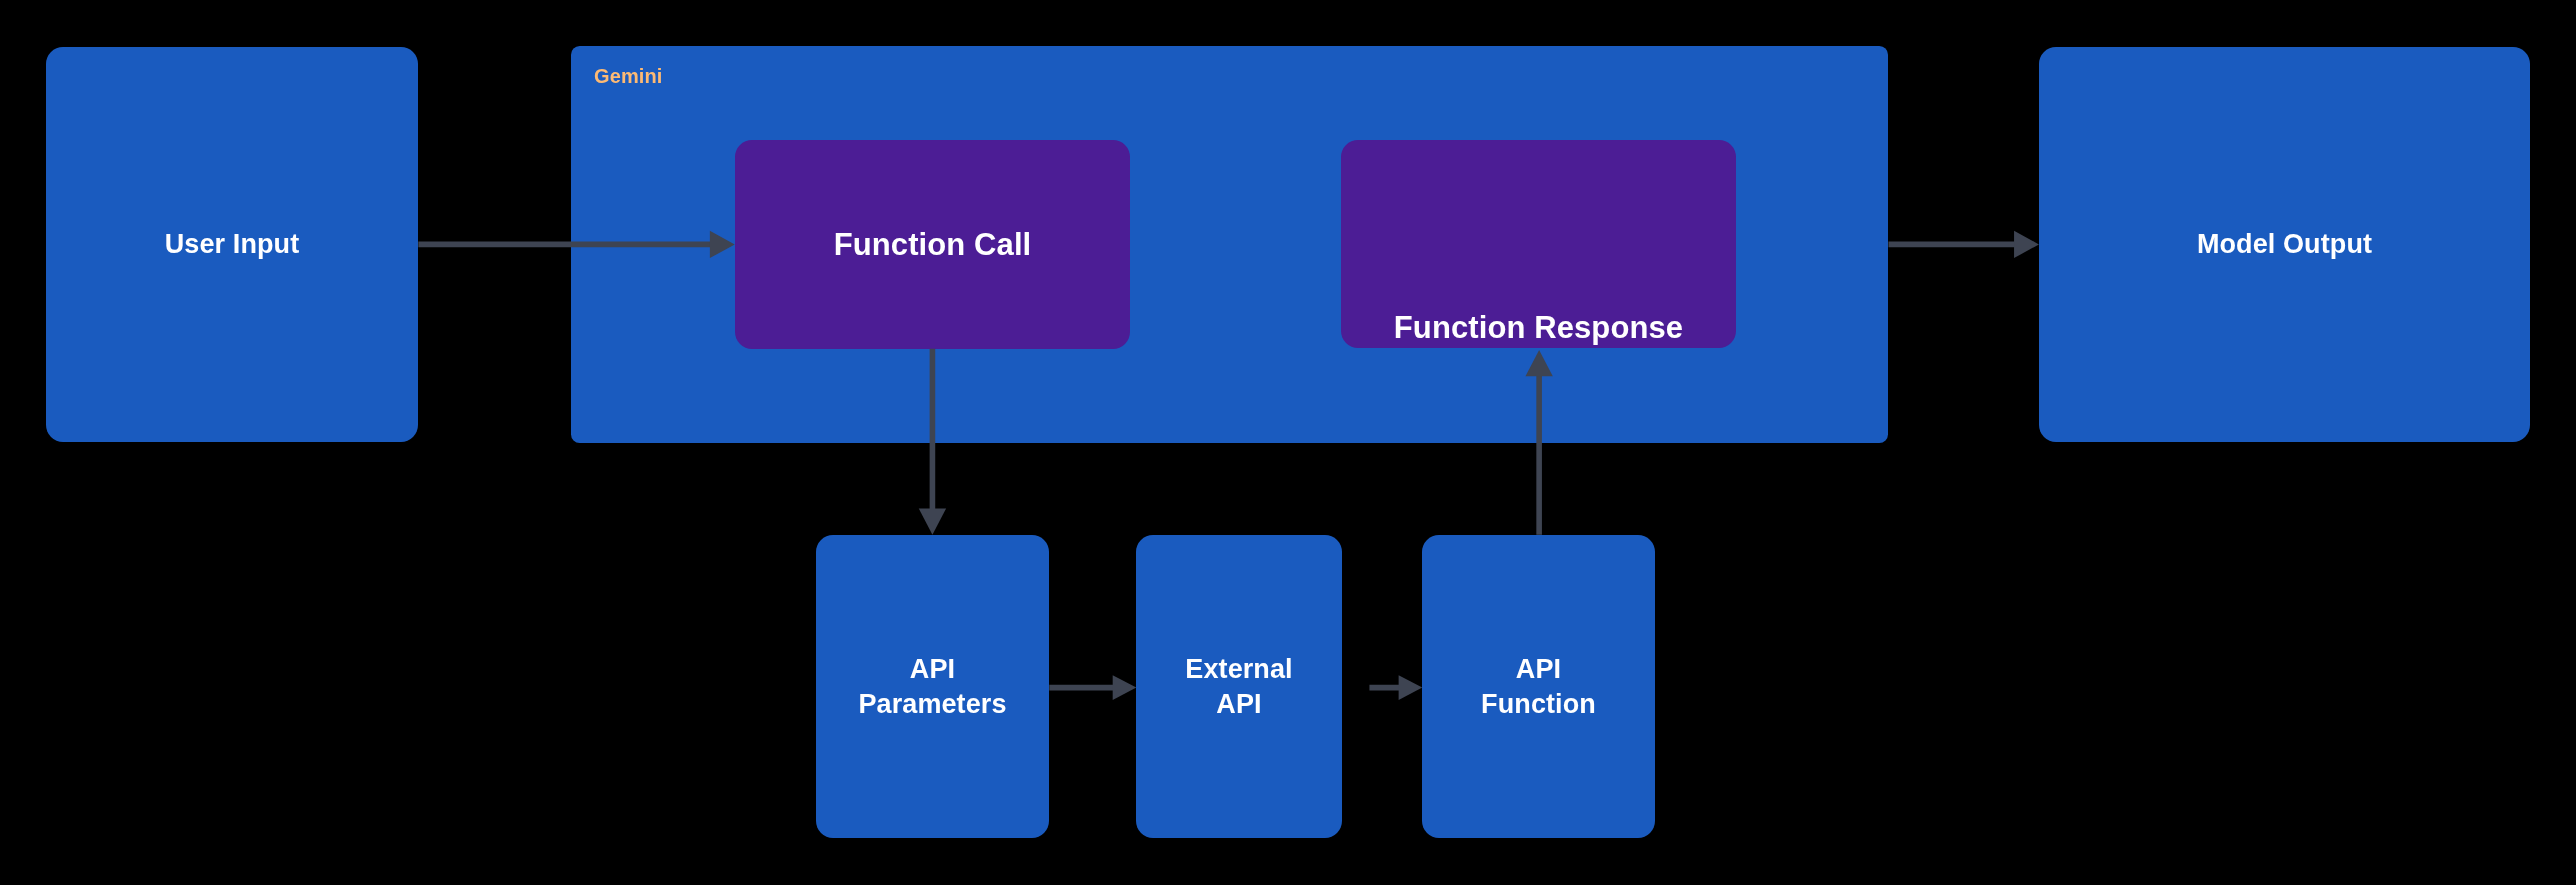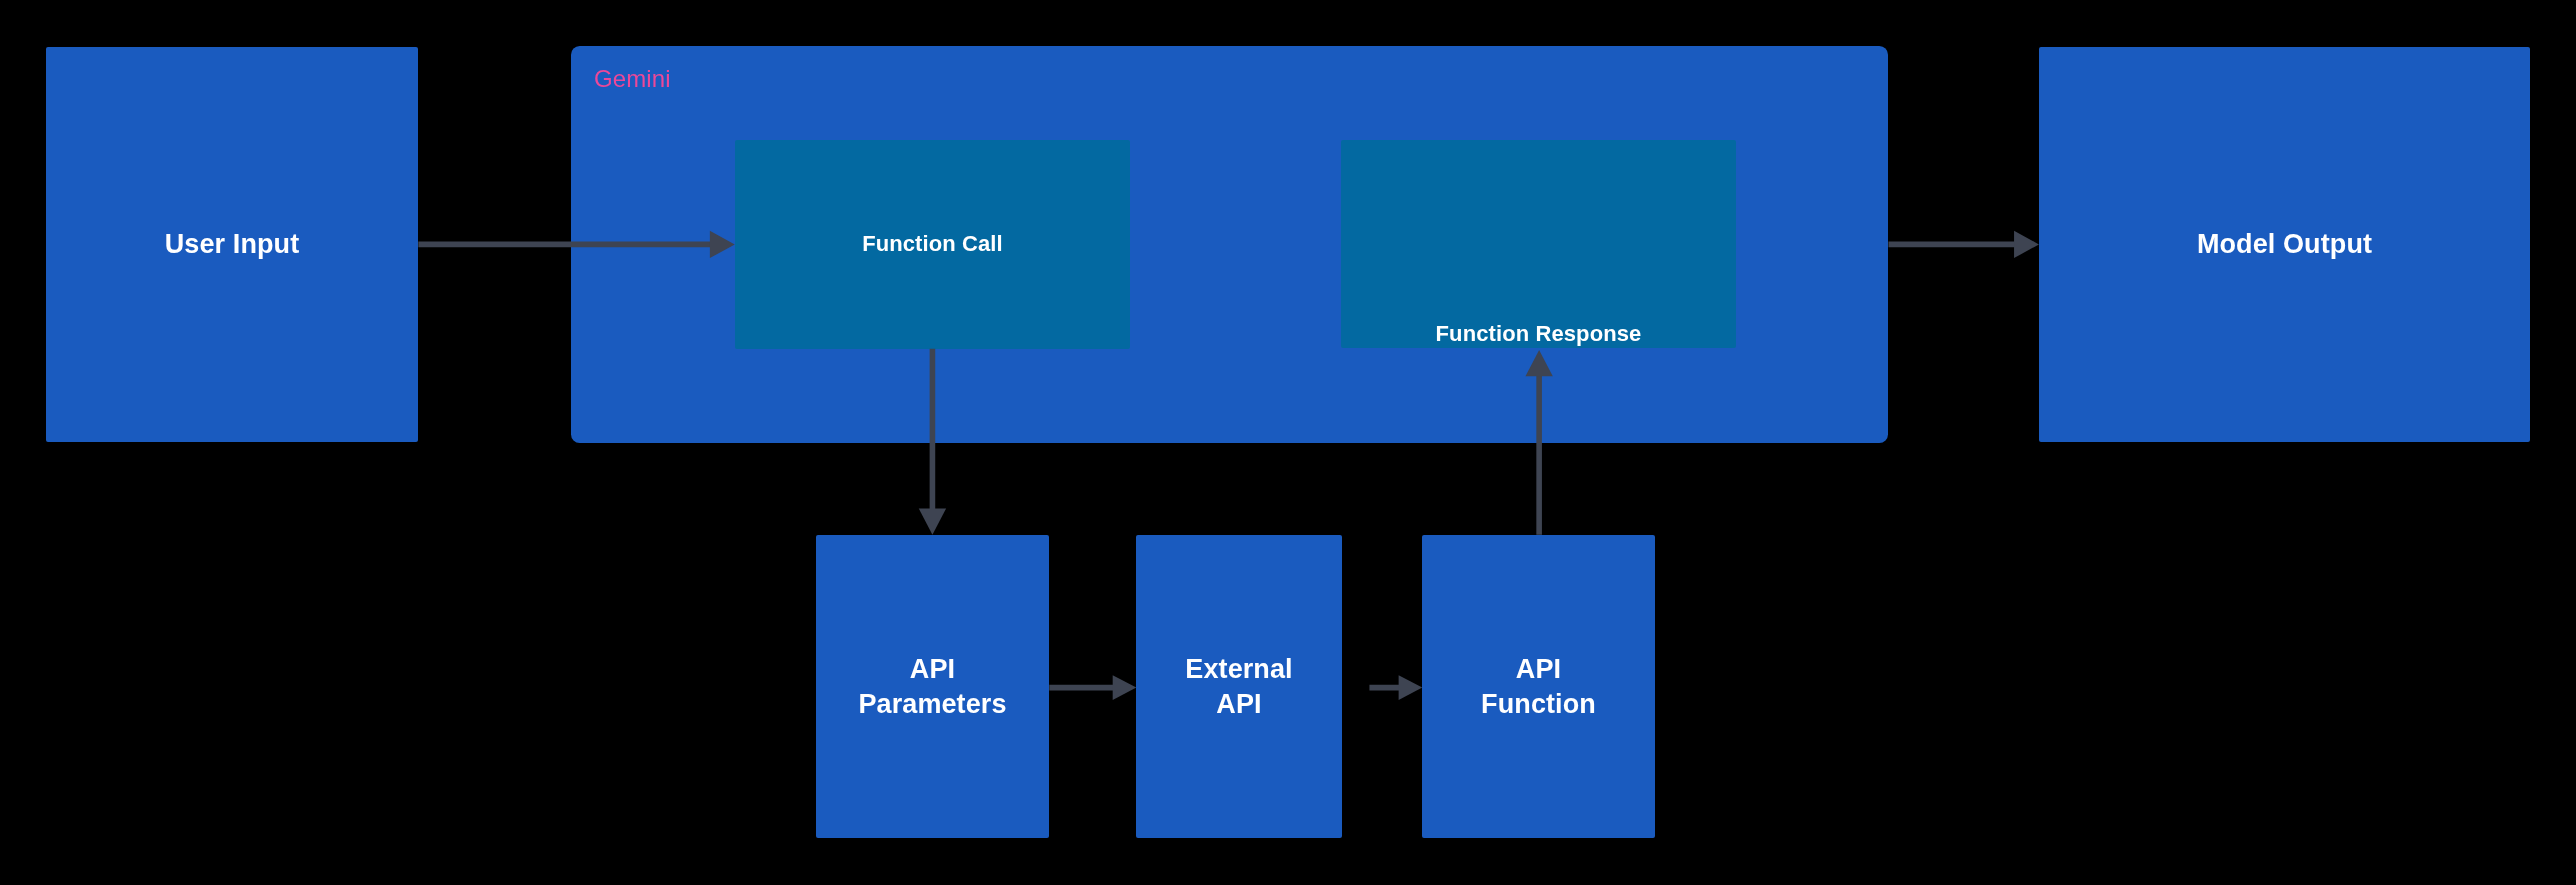--- a/index.html
+++ b/index.html
@@ -15,55 +15,55 @@
   }
   #canvas {
     position: relative;
     width: 2576px;
     height: 886px;
     background: #000000;
   }
   .node {
     position: absolute;
     box-sizing: border-box;
-    border-radius: 2px;
+    border-radius: 17px;
     display: flex;
     align-items: center;
     justify-content: center;
     text-align: center;
     color: #ffffff;
     font-weight: bold;
     font-family: "Liberation Sans", sans-serif;
     line-height: 1.28;
     letter-spacing: 0.1px;
   }
 
   
   .node-primary {
     background: #1A5BBF;
     font-size: 27px;
   }
   
   .node-inner {
-    background: #0369a1;
-    font-size: 22px;
+    background: #4c1d95;
+    font-size: 31px;
   }
 
   
   .group {
     position: absolute;
     box-sizing: border-box;
     background: #1A5BBF;
     border-radius: 8.7px;
   }
   .group-label {
     position: absolute;
-    color: #ec4899;
-    font-weight: normal;
-    font-size: 24px;
+    color: #fdba74;
+    font-weight: bold;
+    font-size: 20px;
     font-family: "Liberation Sans", sans-serif;
     white-space: nowrap;
     letter-spacing: 0.1px;
   }
 
   
   #user-input      { left: 46px;   top: 47px;   width: 372px; height: 395px; }
   #gemini-group    { left: 571px;  top: 46px;   width: 1317px; height: 397px; }
   #gemini-label    { left: 594px;  top: 65px; }
   #function-call   { left: 735px; top: 140px;  width: 395px; height: 209px; }

